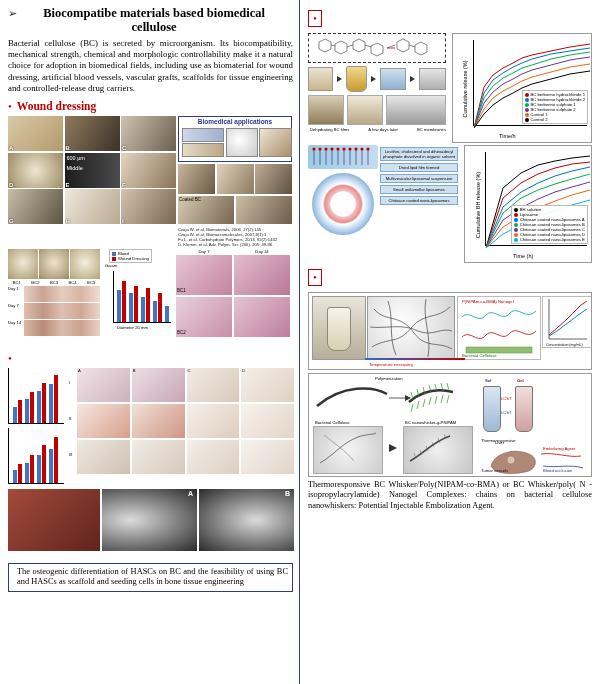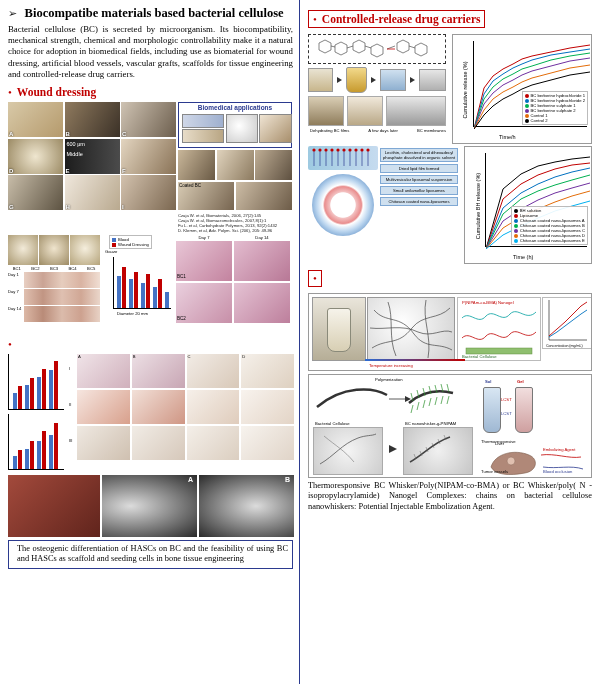--- a/index.html
+++ b/index.html
@@ -192,21 +192,21 @@
 </style>
 </head>
 <body>
 
 <div class="poster">
 
   <div class="col-left">
 
     <div class="title-row">
       <span class="bullet-arrow">➢</span>
-      <div class="main-title">Biocompatibe materials based bacterial cellulose</div>
+      <div class="main-title">Biocompatibe materials based biomedical cellulose</div>
     </div>
 
     <p class="body-text">Bacterial cellulose (BC) is secreted by microorganism. Its biocompatibility, mechanical strength, chemical and morphologic controllability make it a natural choice for adoption in biomedical fields, including use as biomaterial for wound dressing, artificial blood vessels, vascular grafts, scaffolds for tissue engineering and controlled-release drug carriers.</p>
 
     <div class="sec-head">
       <span class="sec-dot">•</span>
       <span class="sec-title">Wound dressing</span>
     </div>
 
     <div class="fig" style="width:286px;height:110px;">
@@ -417,28 +417,27 @@
     <div style="display:flex;gap:2px;width:286px;height:62px;margin-top:3px;">
       <div style="width:92px;background:linear-gradient(135deg,#a34a3c,#60241c);"></div>
       <div style="flex:1;background:radial-gradient(ellipse at 30% 50%,#dcdcdc,#2a2a2a);position:relative;">
         <span class="lbl w" style="right:4px;top:2px;font-size:7px;font-weight:bold;">A</span>
       </div>
       <div style="flex:1;background:radial-gradient(ellipse at 60% 50%,#dcdcdc,#2a2a2a);position:relative;">
         <span class="lbl w" style="right:4px;top:2px;font-size:7px;font-weight:bold;">B</span>
       </div>
     </div>
 
-    <p class="caption boxed" style="margin-top:3px;padding-left:8px;">The osteogenic differentiation of HASCs on BC and the feasibility of using BC and HASCs as scaffold and seeding cells in bone tissue engineering</p>
+    <p class="caption boxed" style="margin-top:12px;padding-left:8px;">The osteogenic differentiation of HASCs on BC and the feasibility of using BC and HASCs as scaffold and seeding cells in bone tissue engineering</p>
   </div>
 
   <div class="col-right">
 
     <div class="sec-head boxed" style="display:inline-flex;">
       <span class="sec-dot">•</span>
-      <span class="sec-title">Controlled-release drug carriers</span>
     </div>
 
     
     <div style="display:flex;gap:4px;width:284px;height:112px;margin-top:2px;">
 
       <div style="width:140px;position:relative;">
         <div class="dashed-box" style="position:absolute;left:0;top:0;width:138px;height:30px;background:#fff;">
           <svg width="138" height="30" viewBox="0 0 138 30">
             <g stroke="#333" fill="none" stroke-width="0.6">
               <polygon points="10,8 16,5 22,8 22,15 16,18 10,15"></polygon>

